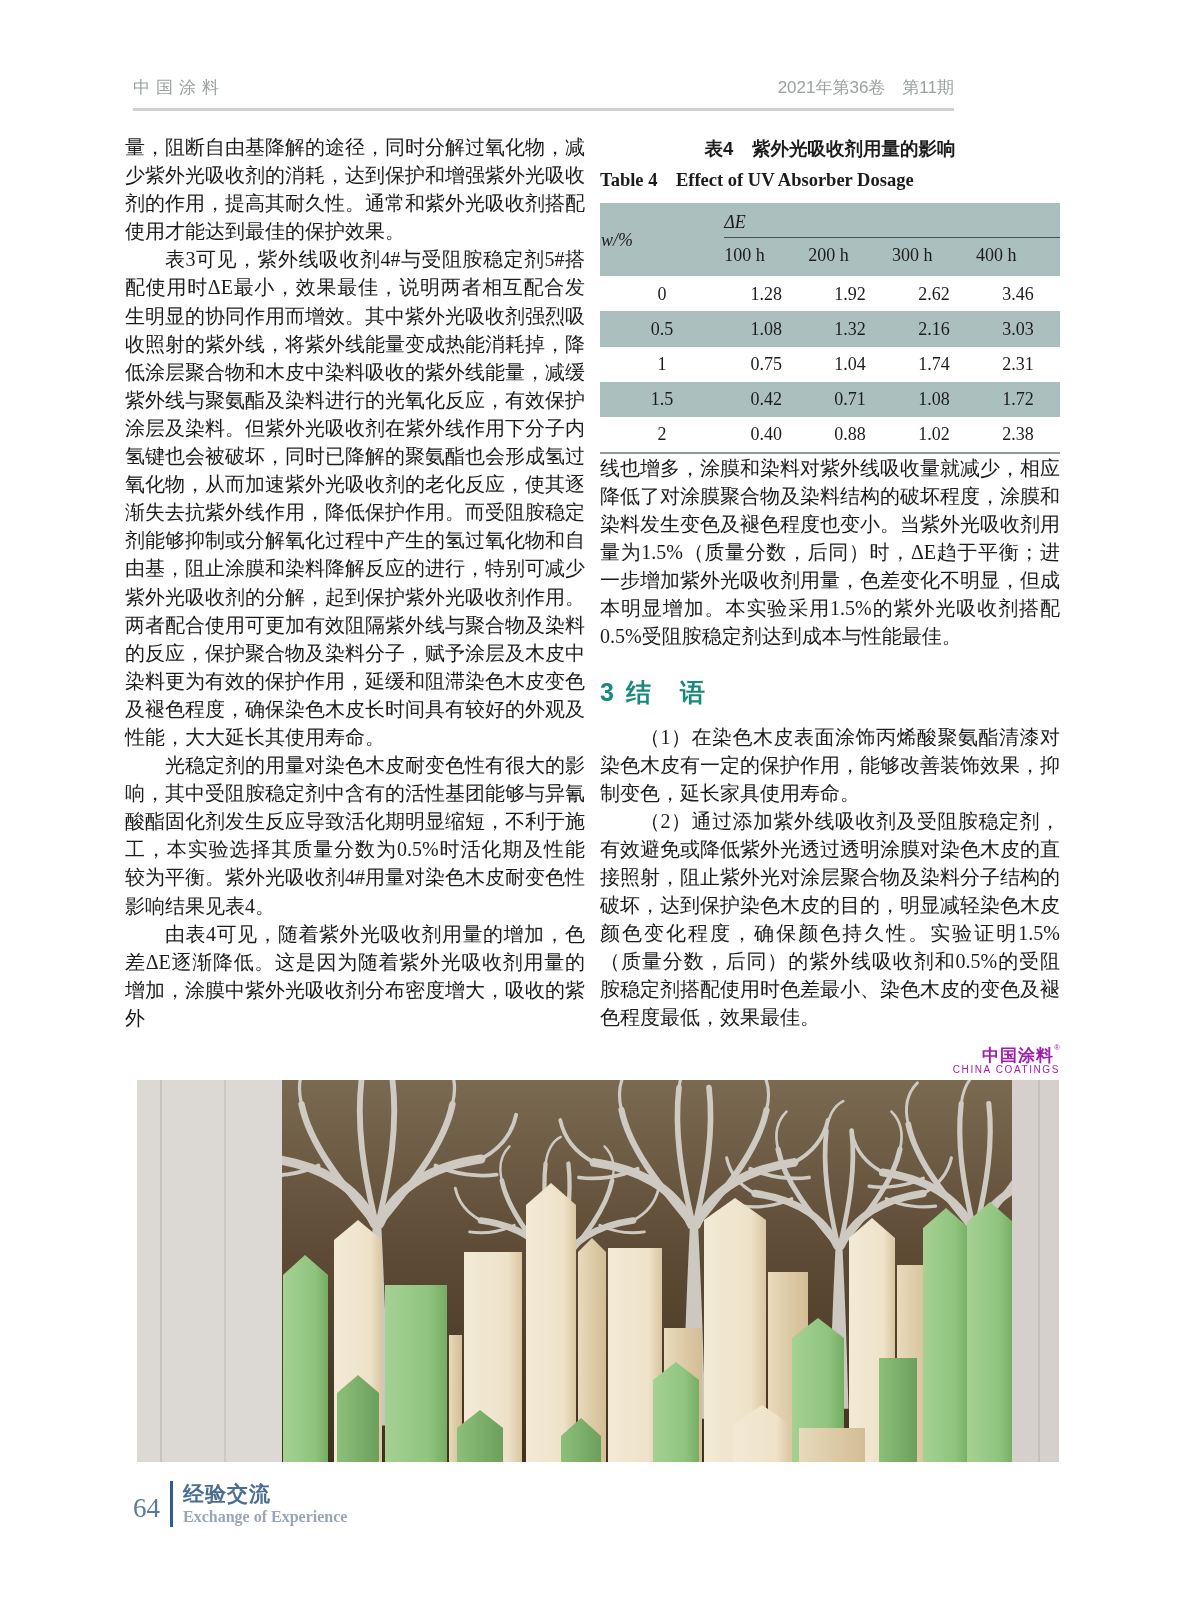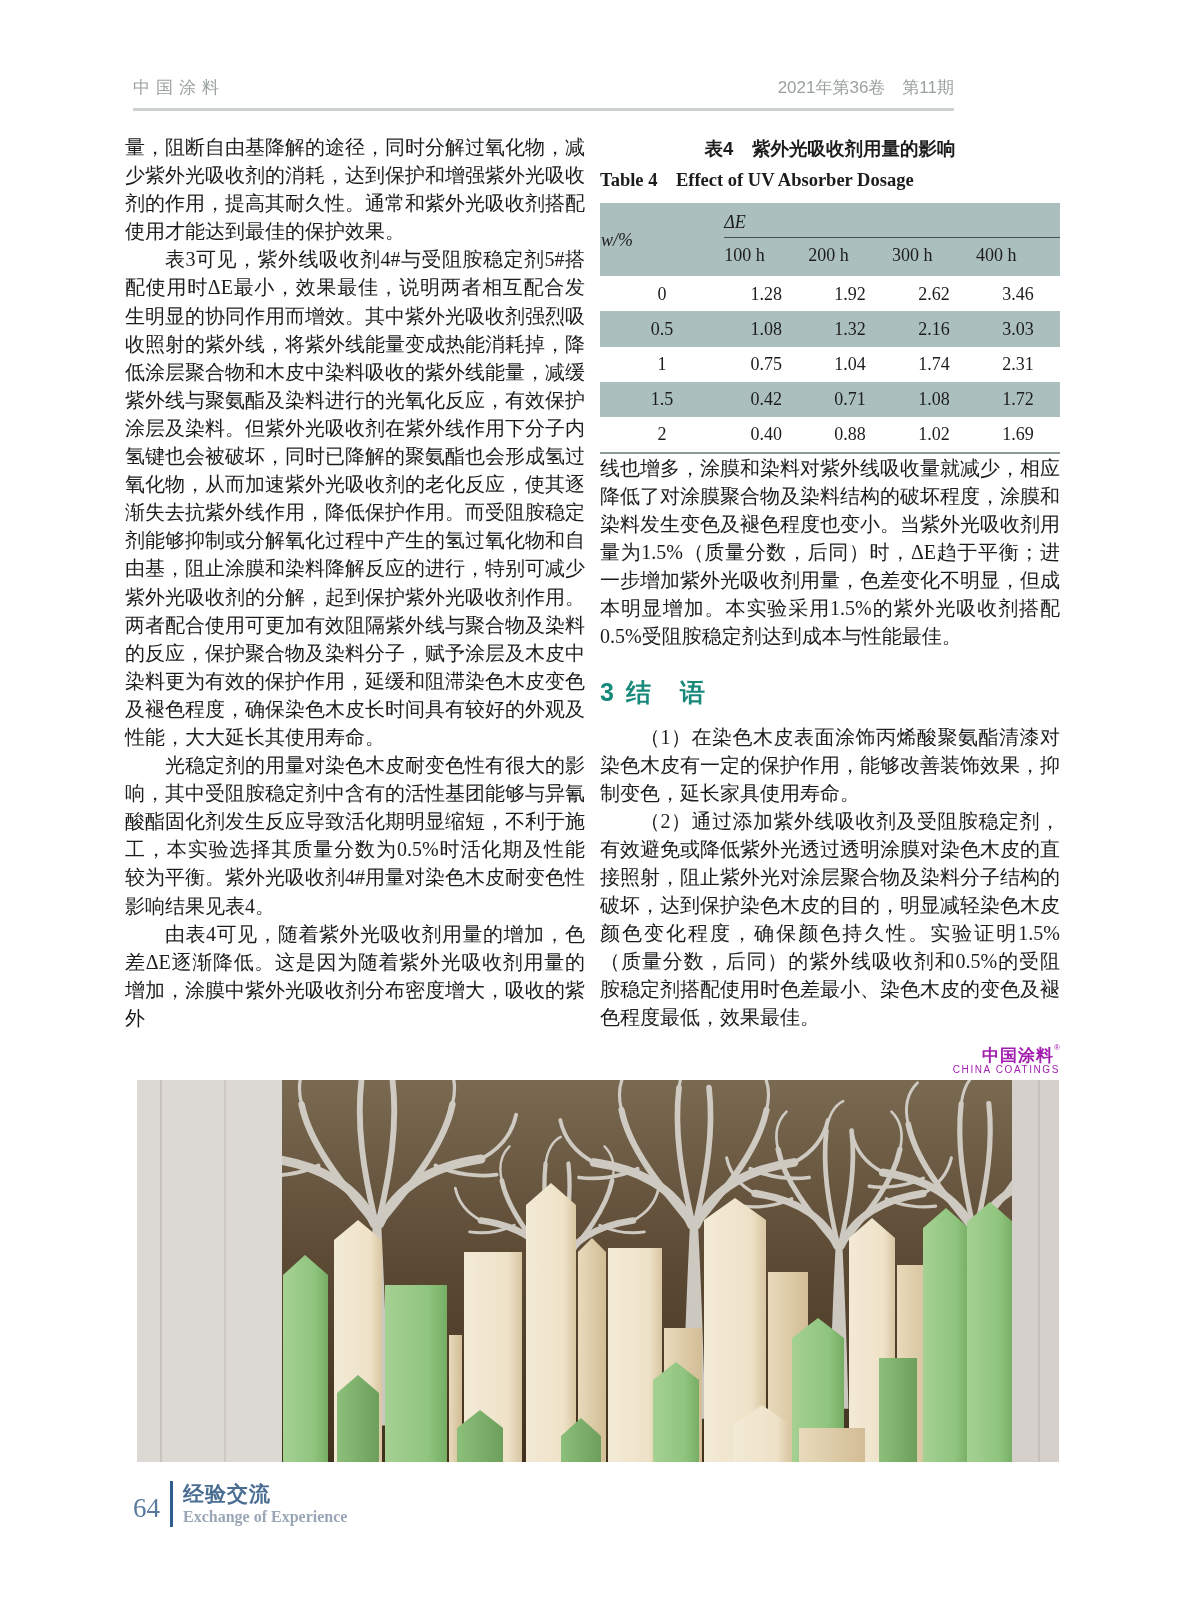--- a/index.html
+++ b/index.html
@@ -120,21 +120,21 @@
               <td>0.42</td>
               <td>0.71</td>
               <td>1.08</td>
               <td>1.72</td>
             </tr>
             <tr>
               <td>2</td>
               <td>0.40</td>
               <td>0.88</td>
               <td>1.02</td>
-              <td>1.69</td>
+              <td>2.38</td>
             </tr>
           </tbody>
         </table>
       </div>
 
       <p class="cont">线也增多，涂膜和染料对紫外线吸收量就减少，相应降低了对涂膜聚合物及染料结构的破坏程度，涂膜和染料发生变色及褪色程度也变小。当紫外光吸收剂用量为1.5%（质量分数，后同）时，ΔE趋于平衡；进一步增加紫外光吸收剂用量，色差变化不明显，但成本明显增加。本实验采用1.5%的紫外光吸收剂搭配0.5%受阻胺稳定剂达到成本与性能最佳。</p>
 
       <h2 class="sec"><span>3</span><span class="sp">结　语</span></h2>
 
       <p class="indent">（1）在染色木皮表面涂饰丙烯酸聚氨酯清漆对染色木皮有一定的保护作用，能够改善装饰效果，抑制变色，延长家具使用寿命。</p>

